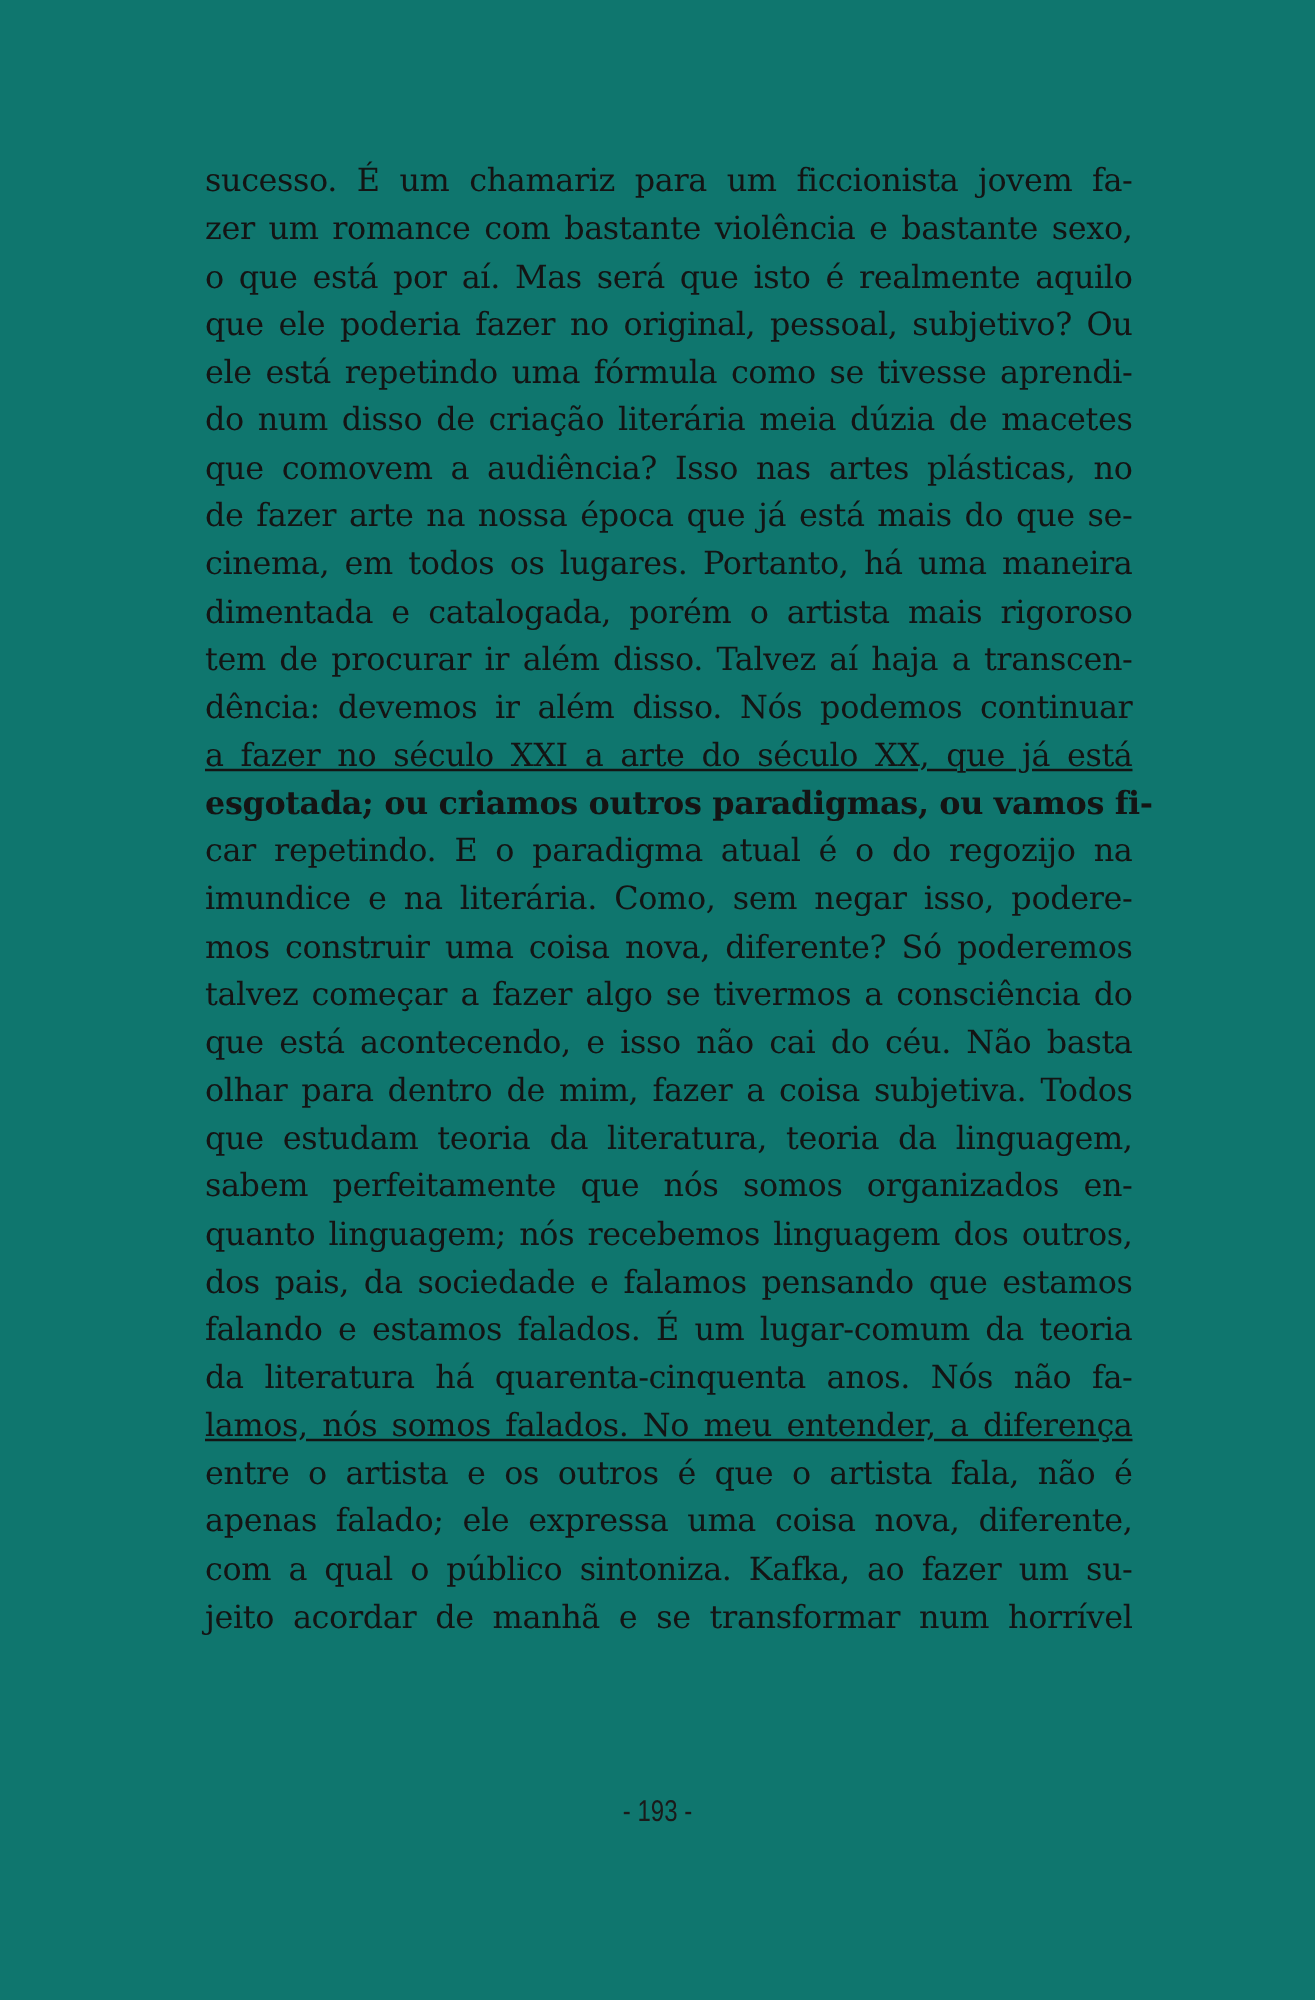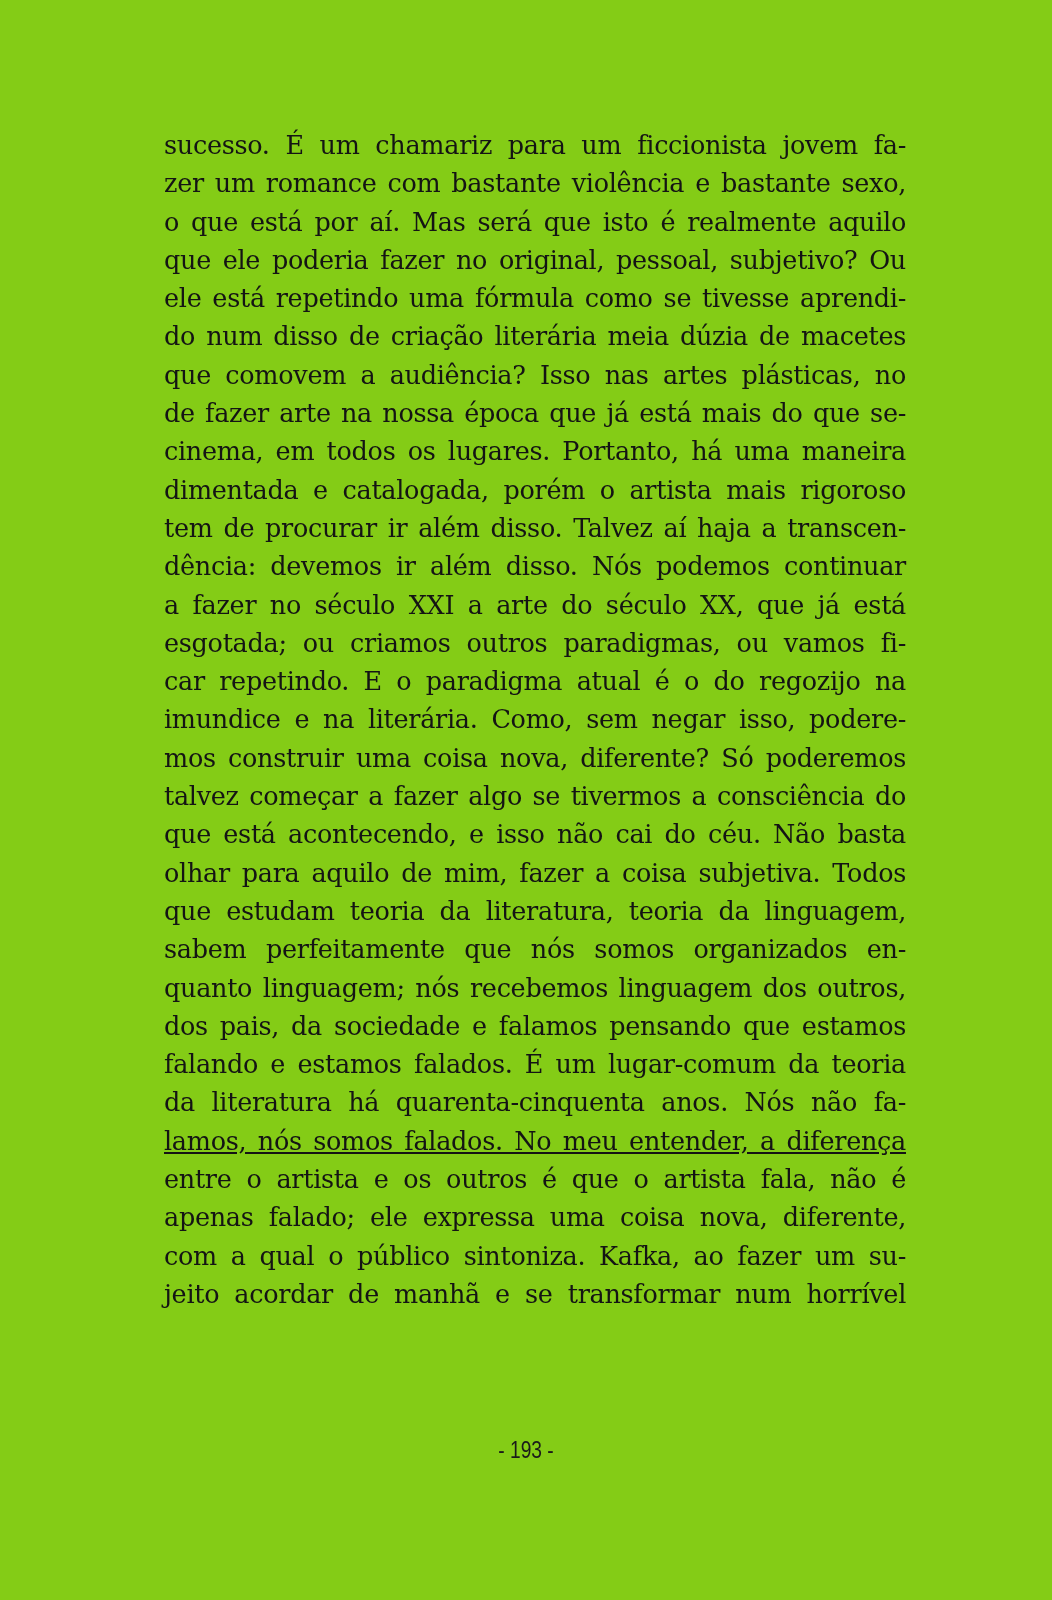--- a/index.html
+++ b/index.html
@@ -1,17 +1,17 @@
 <!DOCTYPE html>
 <html><head>
 <meta charset="utf-8">
 <style>
   html, body { margin: 0; padding: 0; background: #ffffff; }
   body { width: 1052px; height: 1600px; position: relative; overflow: hidden; }
-  .page { position: absolute; left: 0; top: 0; width: 1052px; height: 1600px; background: #84cc16; }
+  .page { position: absolute; left: 0; top: 0; width: 1052px; height: 1600px; background: #0f766e; }
   .text-block {
     position: absolute; left: 164px; top: 126px; width: 742px;
     font-family: "DejaVu Serif", "Liberation Serif", serif;
     font-size: 25.5px; color: #141414; letter-spacing: -0.3px;
   }
   .line {
     display: block; height: 38.3px; line-height: 38.3px;
     white-space: nowrap; text-align: justify; text-align-last: justify;
     overflow: visible;
   }
@@ -31,28 +31,28 @@
       <span class="line" style="display: block;">o que está por aí. Mas será que isto é realmente aquilo</span>
       <span class="line" style="display: block;">que ele poderia fazer no original, pessoal, subjetivo? Ou</span>
       <span class="line" style="display: block;">ele está repetindo uma fórmula como se tivesse aprendi-</span>
       <span class="line" style="display: block;">do num disso de criação literária meia dúzia de macetes</span>
       <span class="line" style="display: block;">que comovem a audiência? Isso nas artes plásticas, no</span>
       <span class="line" style="display: block;">de fazer arte na nossa época que já está mais do que se-</span>
       <span class="line" style="display: block;">cinema, em todos os lugares. Portanto, há uma maneira</span>
       <span class="line" style="display: block;">dimentada e catalogada, porém o artista mais rigoroso</span>
       <span class="line" style="display: block;">tem de procurar ir além disso. Talvez aí haja a transcen-</span>
       <span class="line" style="display: block;">dência: devemos ir além disso. Nós podemos continuar</span>
-      <span class="line" style="display: block;">a fazer no século XXI a arte do século XX, que já está</span>
-      <span class="line" style="display: block;">esgotada; ou criamos outros paradigmas, ou vamos fi-</span>
+      <span class="line" style="display: block; text-decoration: underline;">a fazer no século XXI a arte do século XX, que já está</span>
+      <span class="line" style="display: block; font-weight: bold;">esgotada; ou criamos outros paradigmas, ou vamos fi-</span>
       <span class="line" style="display: block;">car repetindo. E o paradigma atual é o do regozijo na</span>
       <span class="line" style="display: block;">imundice e na literária. Como, sem negar isso, podere-</span>
       <span class="line" style="display: block;">mos construir uma coisa nova, diferente? Só poderemos</span>
       <span class="line" style="display: block;">talvez começar a fazer algo se tivermos a consciência do</span>
       <span class="line" style="display: block;">que está acontecendo, e isso não cai do céu. Não basta</span>
-      <span class="line" style="display: block;">olhar para aquilo de mim, fazer a coisa subjetiva. Todos</span>
+      <span class="line" style="display: block;">olhar para dentro de mim, fazer a coisa subjetiva. Todos</span>
       <span class="line" style="display: block;">que estudam teoria da literatura, teoria da linguagem,</span>
       <span class="line" style="display: block;">sabem perfeitamente que nós somos organizados en-</span>
       <span class="line" style="display: block;">quanto linguagem; nós recebemos linguagem dos outros,</span>
       <span class="line" style="display: block;">dos pais, da sociedade e falamos pensando que estamos</span>
       <span class="line" style="display: block;">falando e estamos falados. É um lugar-comum da teoria</span>
       <span class="line" style="display: block;">da literatura há quarenta-cinquenta anos. Nós não fa-</span>
       <span class="line" style="display: block; text-decoration: underline;">lamos, nós somos falados. No meu entender, a diferença</span>
       <span class="line" style="display: block;">entre o artista e os outros é que o artista fala, não é</span>
       <span class="line" style="display: block;">apenas falado; ele expressa uma coisa nova, diferente,</span>
       <span class="line" style="display: block;">com a qual o público sintoniza. Kafka, ao fazer um su-</span>

